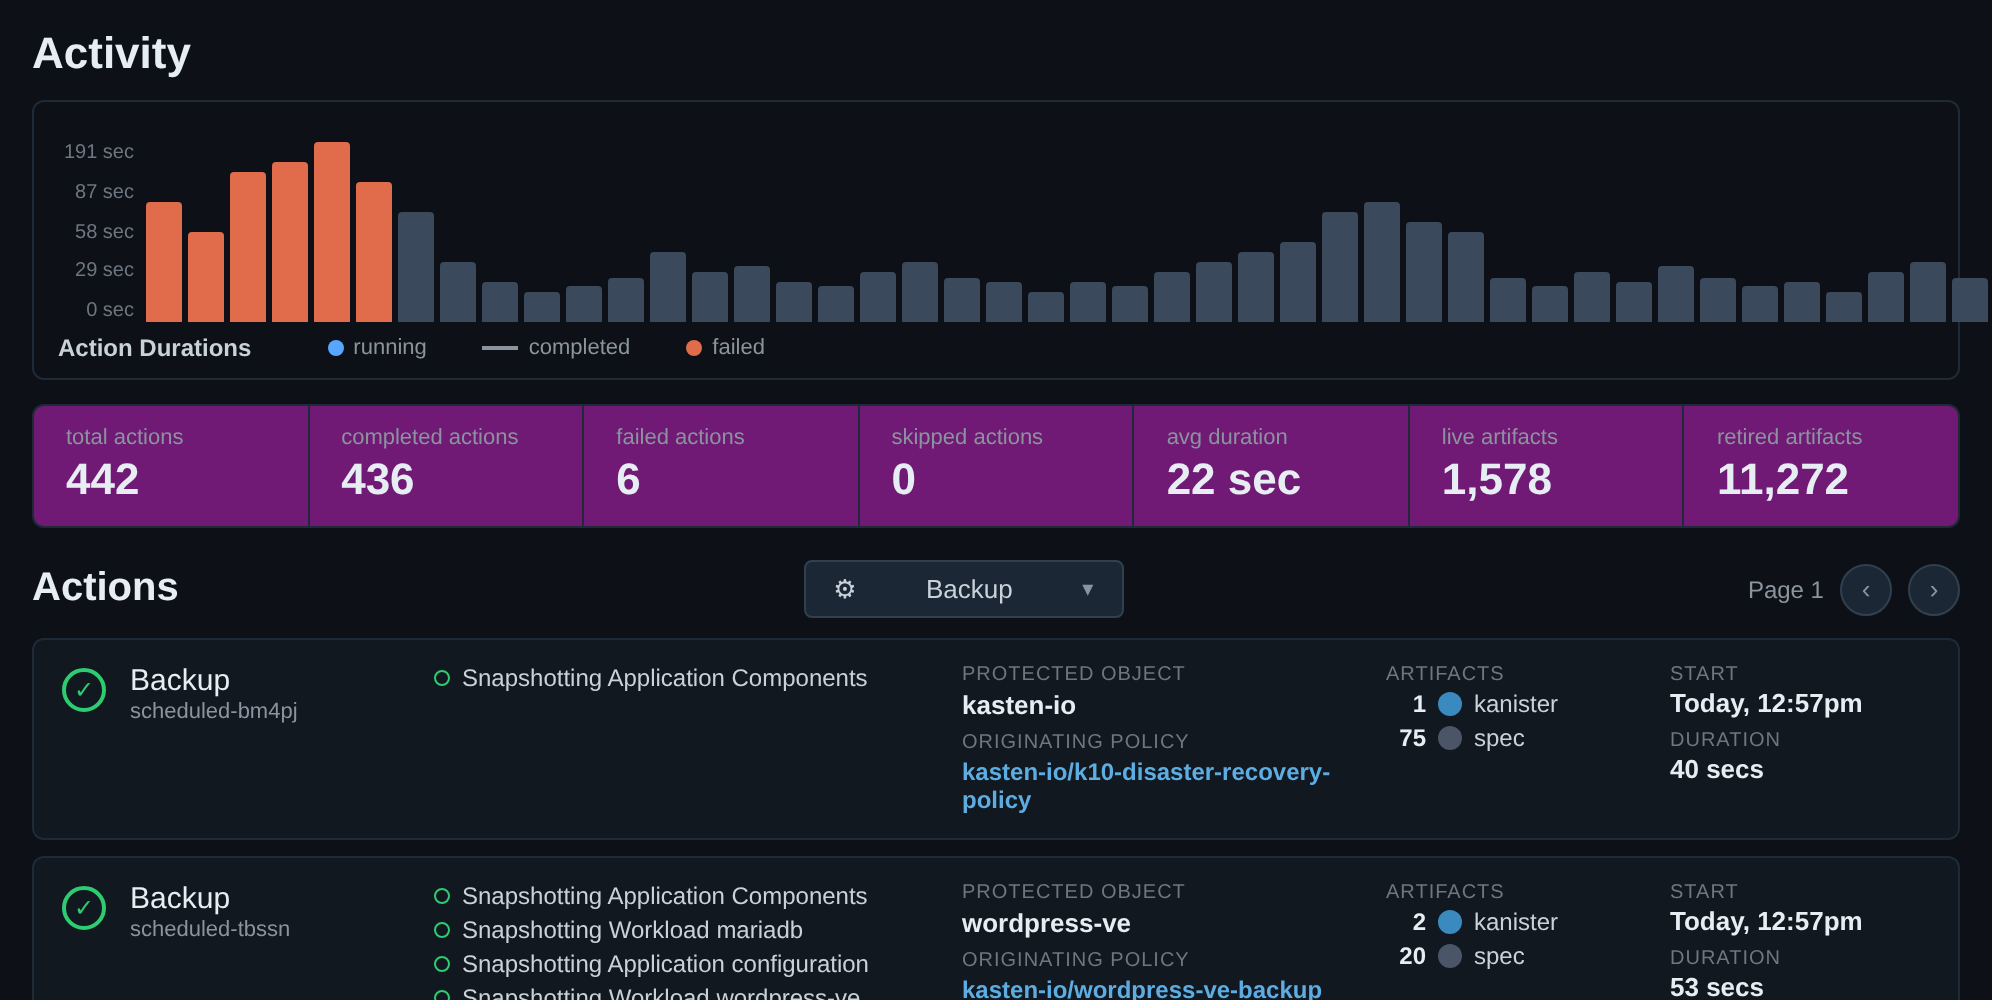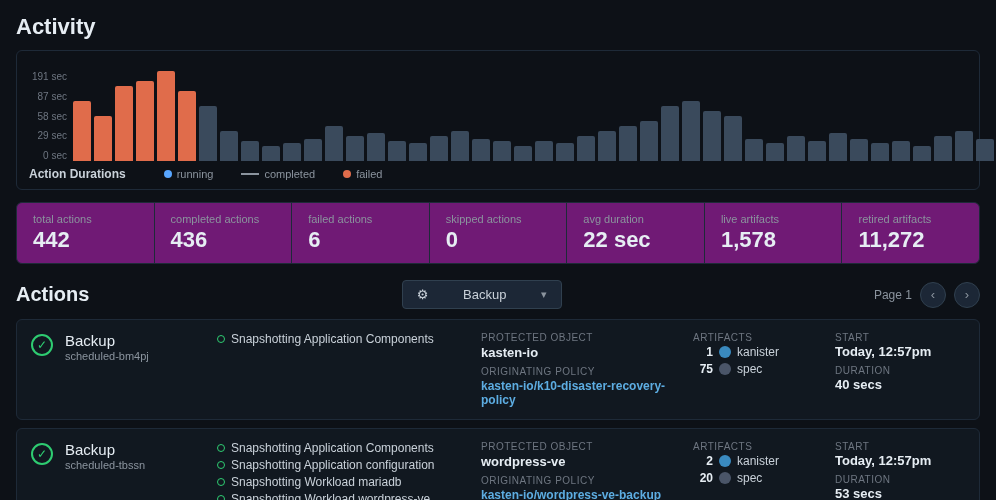--- a/index.html
+++ b/index.html
@@ -514,26 +514,26 @@
     </div>
     <div class="action-steps">
 
     <div class="step-item">
       <div class="step-dot"></div>
       <span>Snapshotting Application Components</span>
     </div>
 
     <div class="step-item">
       <div class="step-dot"></div>
-      <span>Snapshotting Application configuration</span>
+      <span>Snapshotting Workload mariadb</span>
     </div>
 
     <div class="step-item">
       <div class="step-dot"></div>
-      <span>Snapshotting Workload mariadb</span>
+      <span>Snapshotting Application configuration</span>
     </div>
 
     <div class="step-item">
       <div class="step-dot"></div>
       <span>Snapshotting Workload wordpress-ve</span>
     </div>
 
     </div>
     <div class="action-protected">
       <div class="action-field-label">PROTECTED OBJECT</div>

